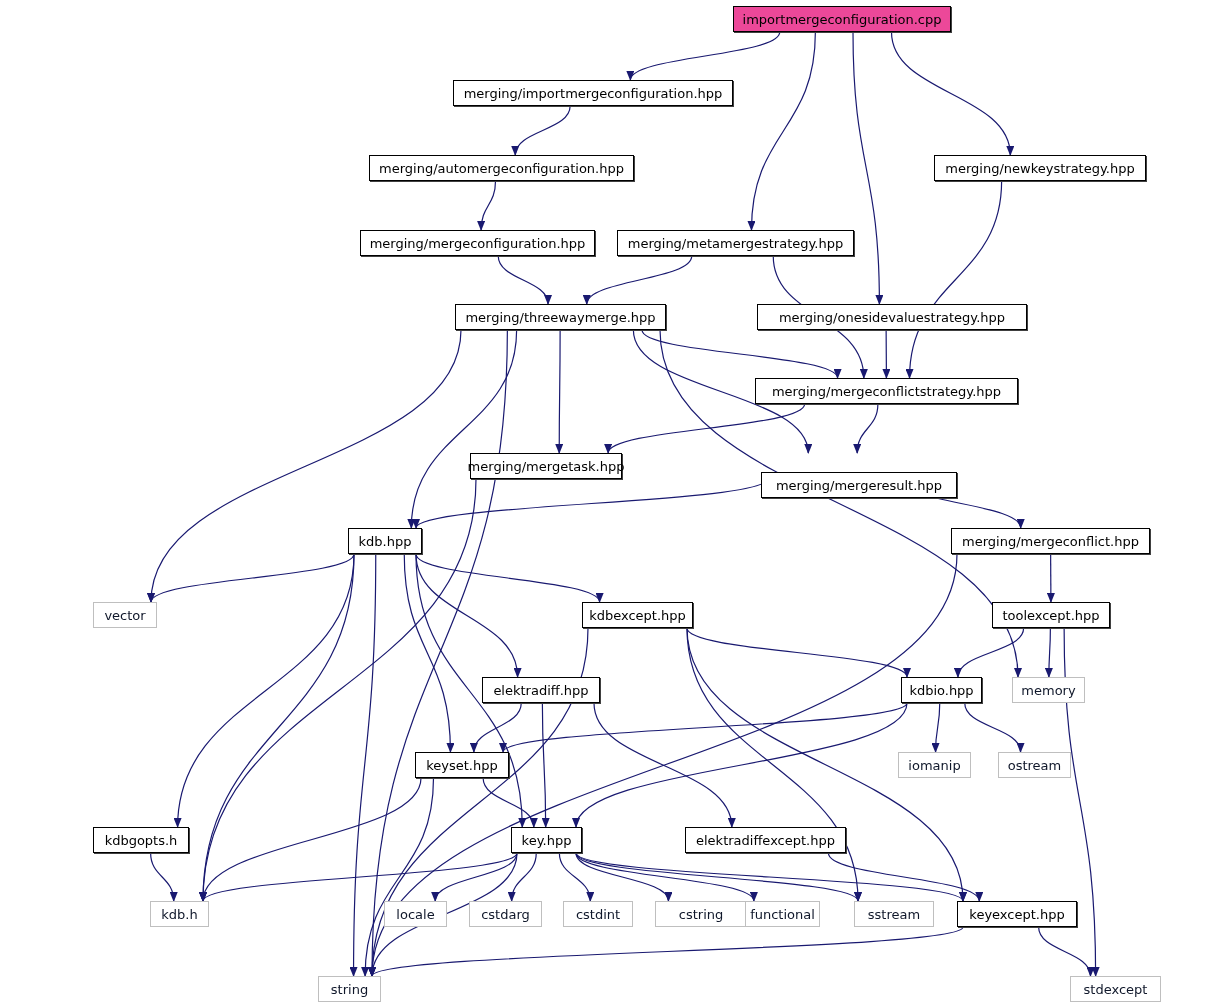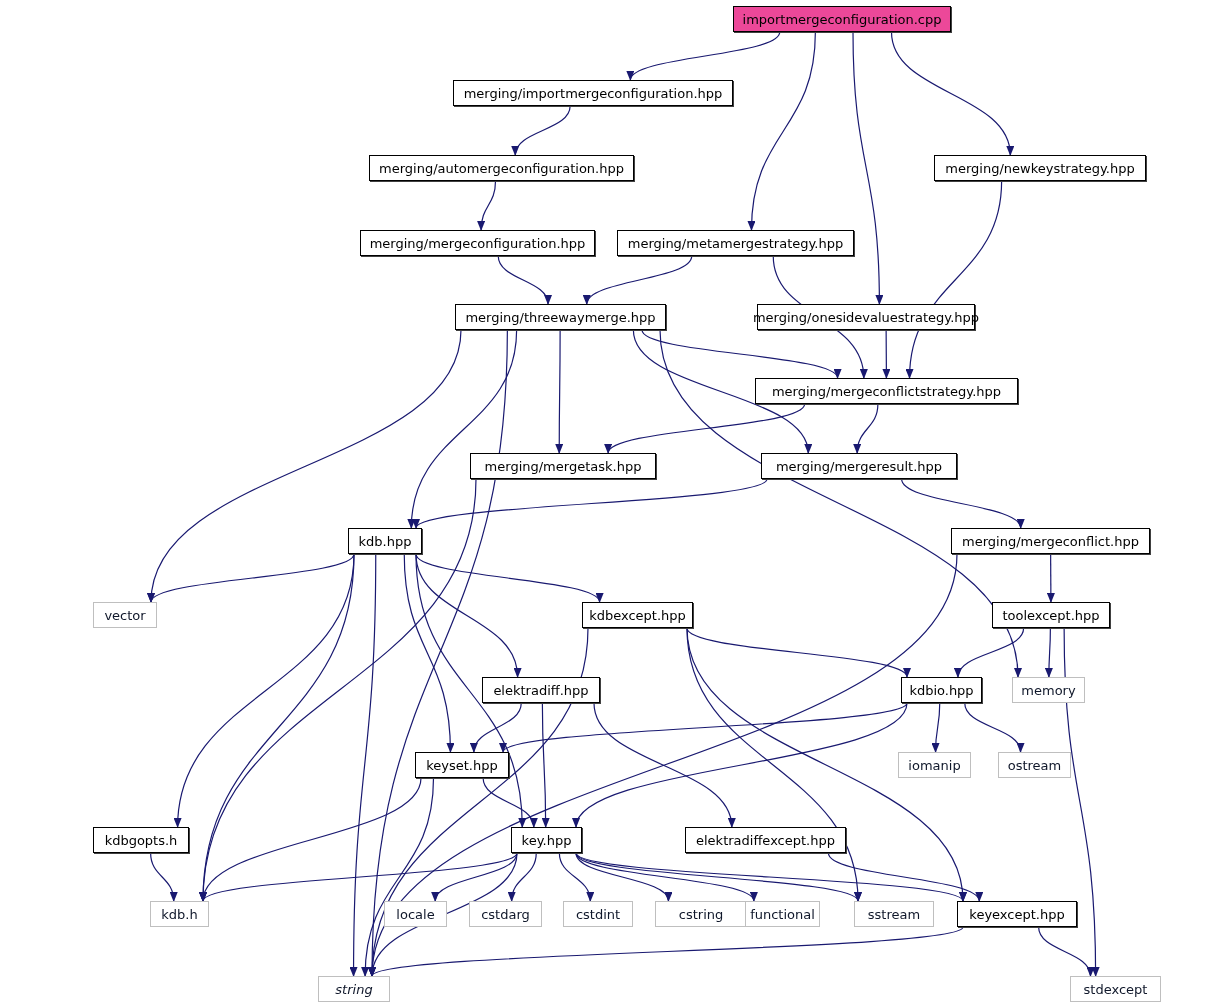--- a/index.html
+++ b/index.html
@@ -105,30 +105,30 @@
     </div>
   <div class="node" id="n-mms" style="left:617px;top:230px;width:237px;">
       <span>merging/metamergestrategy.hpp</span>
     </div>
   <div class="node" id="n-nks" style="left:934px;top:155px;width:212px;">
       <span>merging/newkeystrategy.hpp</span>
     </div>
   <div class="node" id="n-twm" style="left:455px;top:304px;width:211px;">
       <span>merging/threewaymerge.hpp</span>
     </div>
-  <div class="node" id="n-osv" style="left:757px;top:304px;width:218px;">
+  <div class="node" id="n-osv" style="left:757px;top:304px;width:270px;">
       <span>merging/onesidevaluestrategy.hpp</span>
     </div>
   <div class="node" id="n-mcs" style="left:755px;top:378px;width:263px;">
       <span>merging/mergeconflictstrategy.hpp</span>
     </div>
-  <div class="node" id="n-mt" style="left:470px;top:453px;width:186px;">
+  <div class="node" id="n-mt" style="left:470px;top:453px;width:152px;">
       <span>merging/mergetask.hpp</span>
     </div>
-  <div class="node" id="n-mr" style="left:761px;top:453px;width:196px;">
+  <div class="node" id="n-mr" style="left:761px;top:472px;width:196px;">
       <span>merging/mergeresult.hpp</span>
     </div>
   <div class="node" id="n-kdbhpp" style="left:348px;top:528px;width:74px;">
       <span>kdb.hpp</span>
     </div>
   <div class="node" id="n-mcf" style="left:951px;top:528px;width:199px;">
       <span>merging/mergeconflict.hpp</span>
     </div>
   <div class="node ext" id="n-vector" style="left:93px;top:602px;width:64px;">
       <span>vector</span>
@@ -183,19 +183,19 @@
     </div>
   <div class="node ext" id="n-functional" style="left:745px;top:901px;width:75px;">
       <span>functional</span>
     </div>
   <div class="node ext" id="n-sstream" style="left:854px;top:901px;width:80px;">
       <span>sstream</span>
     </div>
   <div class="node" id="n-keyexcept" style="left:957px;top:901px;width:120px;">
       <span>keyexcept.hpp</span>
     </div>
-  <div class="node ext" id="n-string" style="left:318px;top:976px;width:72px;font-style:italic;">
+  <div class="node ext" id="n-string" style="left:318px;top:976px;width:63px;">
       <span>string</span>
     </div>
   <div class="node ext" id="n-stdexcept" style="left:1070px;top:976px;width:91px;">
       <span>stdexcept</span>
     </div>
 </div>
 
 </body></html>

